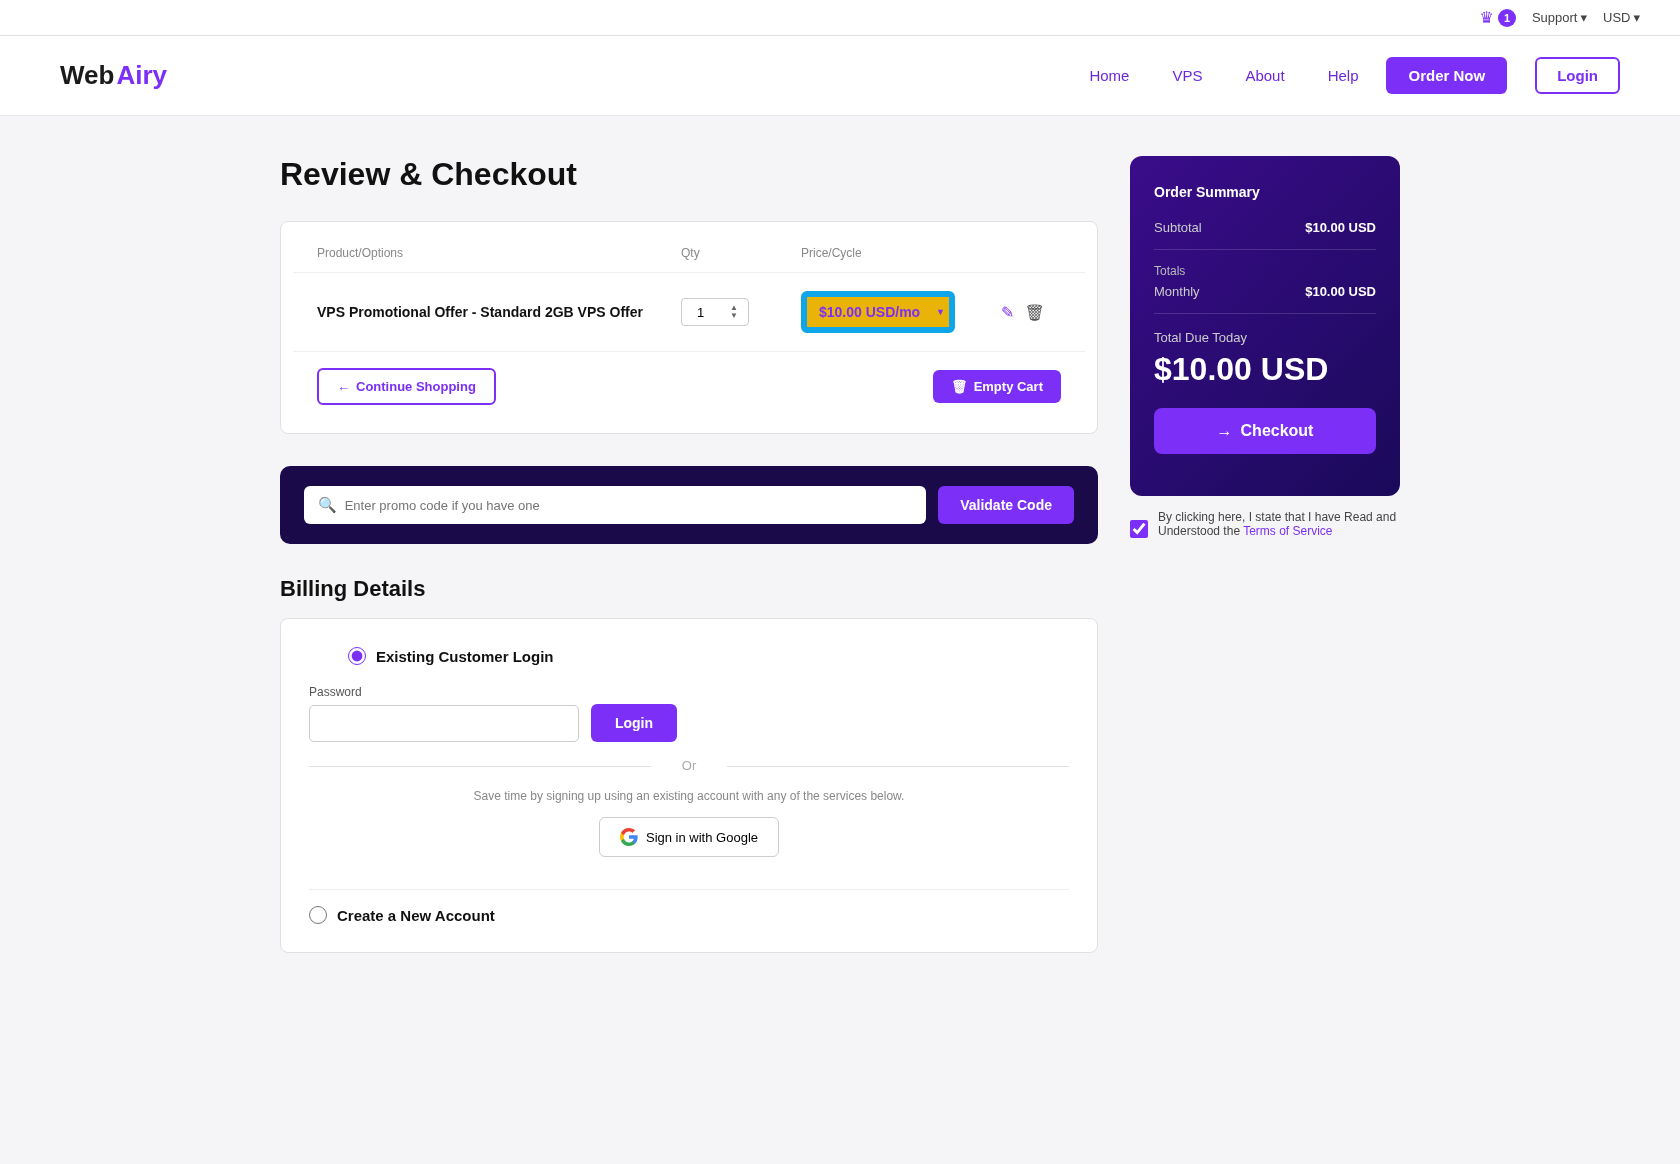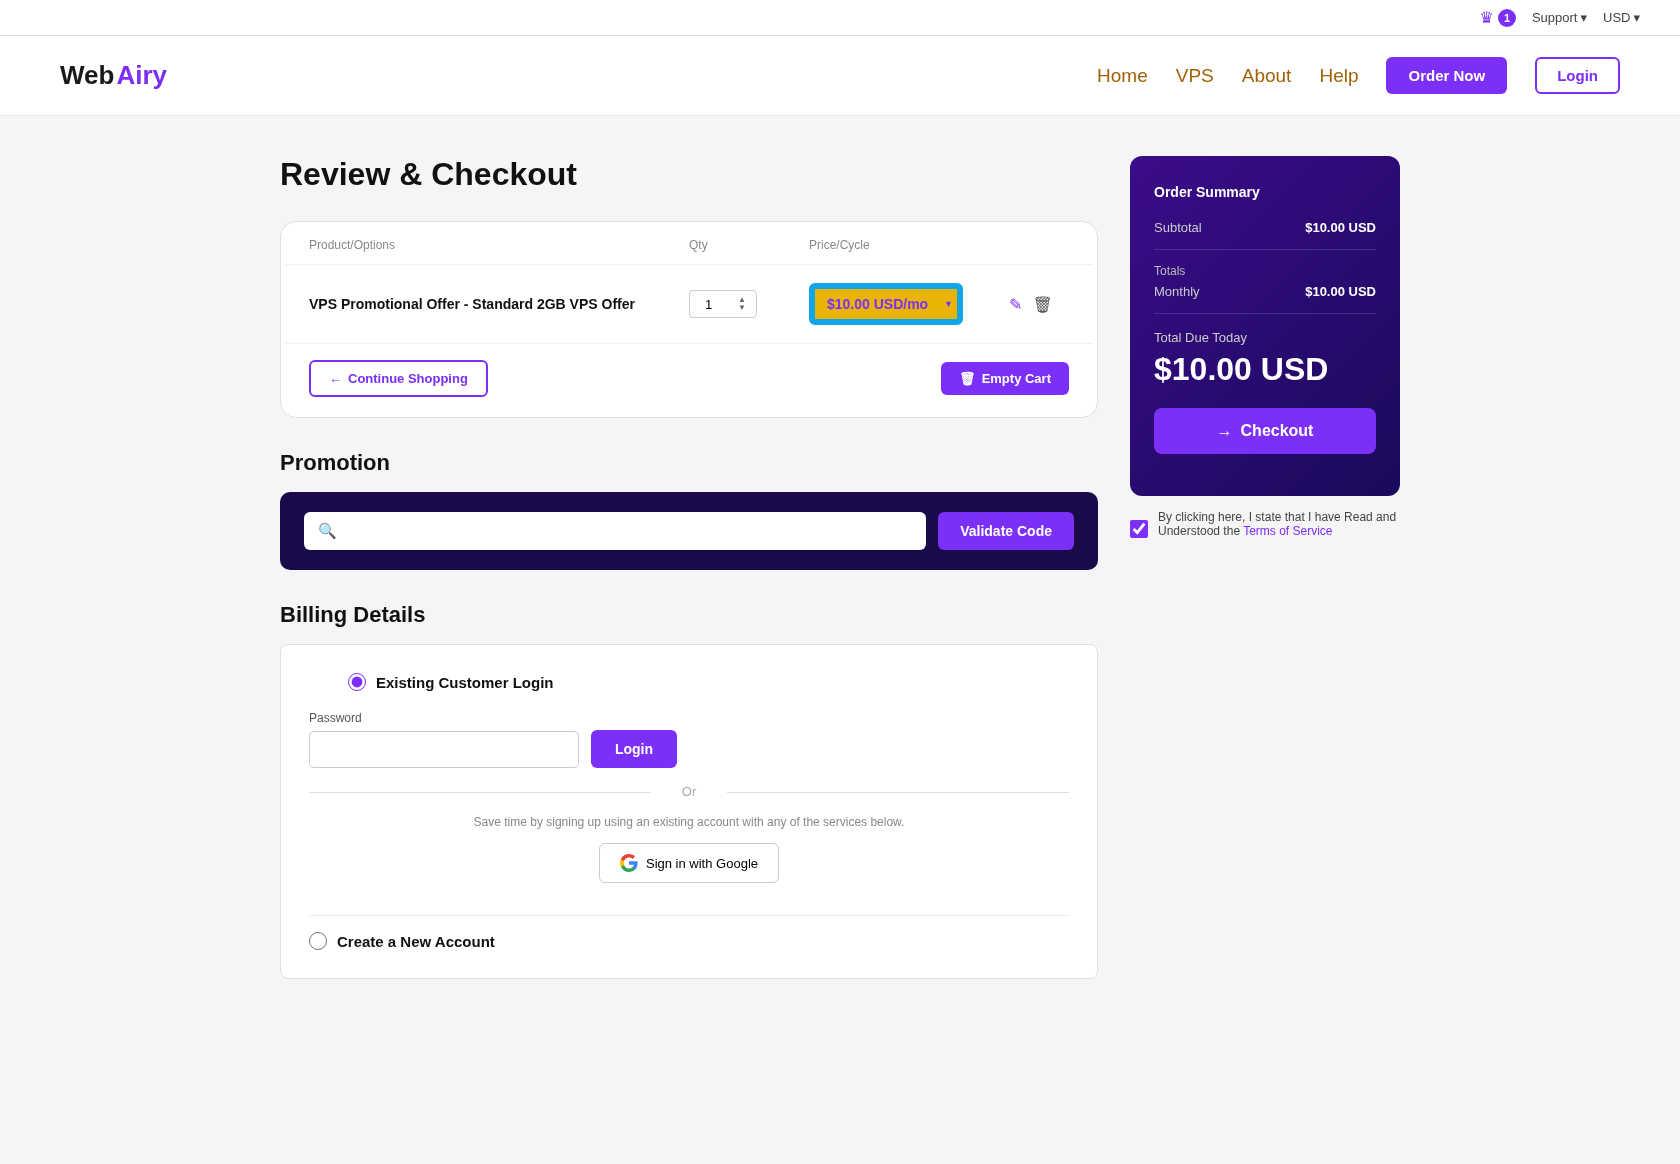--- a/index.html
+++ b/index.html
@@ -10,34 +10,34 @@
     .topbar-cart { display: flex; align-items: center; gap: 4px; }
     .cart-badge { background: #7b2ff7; color: #fff; border-radius: 50%; width: 18px; height: 18px; display: inline-flex; align-items: center; justify-content: center; font-size: 11px; font-weight: bold; }
     .topbar-support, .topbar-usd { display: flex; align-items: center; gap: 3px; cursor: pointer; }
 
     
     .navbar { background: #fff; border-bottom: 1px solid #e8e8e8; padding: 0 60px; height: 80px; display: flex; align-items: center; justify-content: space-between; }
     .logo { font-size: 26px; font-weight: 800; color: #7b2ff7; display: flex; align-items: center; gap: 2px; }
     .logo span.logo-airy { color: #7b2ff7; text-align: center; }
     .logo span.logo-web { color: #1a1a1a; }
     .nav-links { display: flex; align-items: center; gap: 28px; }
-    .nav-link { text-decoration: none; color: #a16207; font-size: 19px; font-weight: 500; }
+    .nav-link { text-decoration: none; color: #6d28d9; font-size: 15px; font-weight: 500; margin-left: 15px; }
     .nav-btn-order { background: #7b2ff7; color: #fff; border: none; border-radius: 6px; padding: 10px 22px; font-size: 15px; font-weight: 600; cursor: pointer; }
     .nav-btn-login { background: #fff; color: #7b2ff7; border: 2px solid #7b2ff7; border-radius: 6px; padding: 8px 20px; font-size: 15px; font-weight: 600; cursor: pointer; }
 
     
     .page-content { max-width: 1200px; margin: 0 auto; padding: 40px 40px 60px; display: flex; gap: 32px; }
     .main-col { flex: 1; min-width: 0; }
     .side-col { width: 270px; flex-shrink: 0; }
 
     
     .page-title { font-size: 32px; font-weight: 800; color: #111; margin-bottom: 28px; }
 
     
-    .cart-card { background: #fff; border: 1px solid #e0e0e0; border-radius: 16px; padding: 4px; margin-bottom: 32px; }
+    .cart-card { background: #fff; border: 1px solid #e0e0e0; border-radius: 8px; padding: 12px; margin-bottom: 32px; }
     .cart-table-header { display: grid; grid-template-columns: 1fr 120px 200px 60px; align-items: center; padding: 12px 24px; border-bottom: 1px solid #f0f0f0; color: #888; font-size: 12px; }
     .cart-item-row { display: grid; grid-template-columns: 1fr 120px 200px 60px; align-items: center; padding: 18px 24px; border-bottom: 1px solid #f0f0f0; }
     .product-name { font-weight: 700; font-size: 14px; color: #111; }
     .qty-input-wrap { display: flex; align-items: center; }
     .qty-input { width: 60px; border: 1px solid #ccc; border-radius: 4px; padding: 5px 8px; font-size: 13px; display: flex; align-items: center; justify-content: space-between; position: relative; }
     .qty-input input { width: 36px; border: none; outline: none; font-size: 13px; text-align: center; }
     .qty-spin { display: flex; flex-direction: column; }
     .qty-spin button { background: none; border: none; cursor: pointer; font-size: 9px; line-height: 1; color: #666; padding: 0 2px; }
     .price-select { background: #eab308; border: 6px solid #0ea5e9; border-radius: 6px; padding: 7px 28px 7px 12px; font-size: 14px; color: #7b2ff7; font-weight: 600; cursor: pointer; appearance: none; -webkit-appearance: none; position: relative; }
     .price-select-wrap { position: relative; display: inline-block; }
@@ -171,24 +171,24 @@
           <span>←</span>
           <span>Continue Shopping</span>
         </button>
         <button class="btn-empty">
           <span>🗑</span>
           <span>Empty Cart</span>
         </button>
       </div>
     </div>
 
-    <h2 class="section-title">Promotion</h2>
     <div class="promo-card">
       <div class="promo-input-wrap">
         <span class="promo-search-icon">🔍</span>
+        <input type="text" style="flex: 1 1 0%; border: none; outline: none; font-size: 13px; color: rgb(170, 170, 170); background: transparent;" placeholder="Enter promo code if you have one">
       </div>
       <button class="btn-validate">Validate Code</button>
     </div>
 
     <h2 class="section-title">Billing Details</h2>
     <div class="billing-card">
 
       <div class="billing-option">
         <input type="radio" name="billing_type" id="existing" checked="" style="">
         <label for="existing" class="billing-option-label">Existing Customer Login</label>

